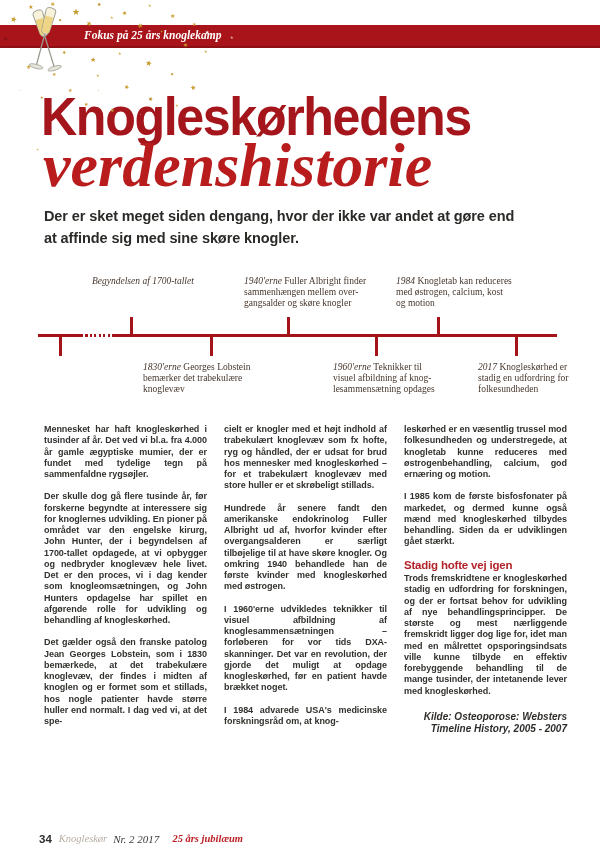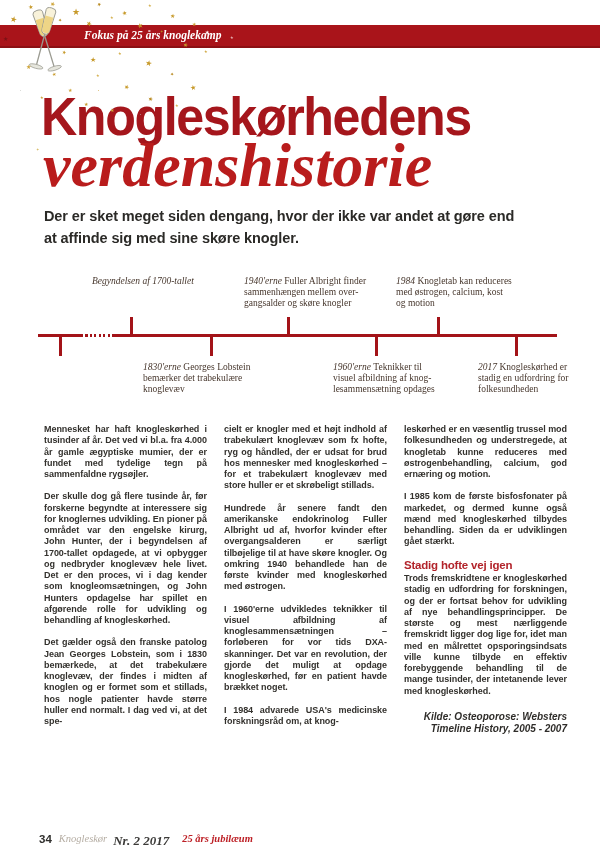--- a/index.html
+++ b/index.html
@@ -49,22 +49,22 @@
   .col h3{color:#b2232a;font-size:11.5px;line-height:12.5px;margin:0 0 2px;letter-spacing:-0.2px;
          font-weight:700;}
   .source{font-style:italic;text-align:right;font-weight:700;font-size:10px;line-height:12.5px;
          margin-top:14px;color:#2f2d2a;white-space:pre-line;}
 
   
   #footer{position:absolute;left:39px;top:806px;display:flex;align-items:flex-start;margin-top:27px;}
   #footer .pagenum{font-weight:700;font-size:11.5px;color:#2f2e2c;}
   #footer .mag{font-family:"Liberation Serif",serif;font-style:italic;font-size:10.5px;
          color:#b5ada3;margin-left:7px;}
-  #footer .issue{font-family:"Liberation Serif",serif;font-style:italic;font-weight:700;
-         font-size:13px;color:#3b3a38;margin-left:6px;}
+  #footer .issue{font-family:"Liberation Serif",serif;font-style:italic;font-weight:400;
+         font-size:11px;color:#3b3a38;margin-left:6px;}
   #footer .jubilee{font-family:"Liberation Serif",serif;font-style:italic;font-weight:700;
          font-size:10.5px;color:#bd2026;margin-left:13px;}
 </style>
 </head>
 <body>
 
 <div id="page">
 
   <div id="banner">
     <span class="label">Fokus på 25 års knoglekamp</span>

